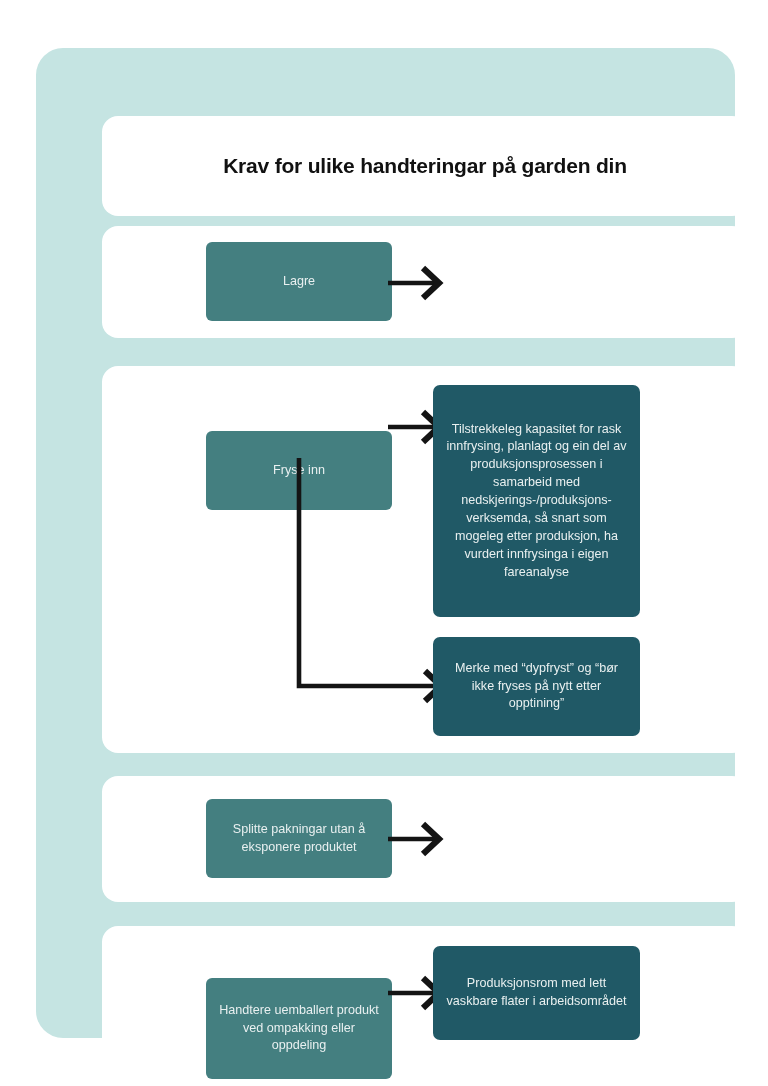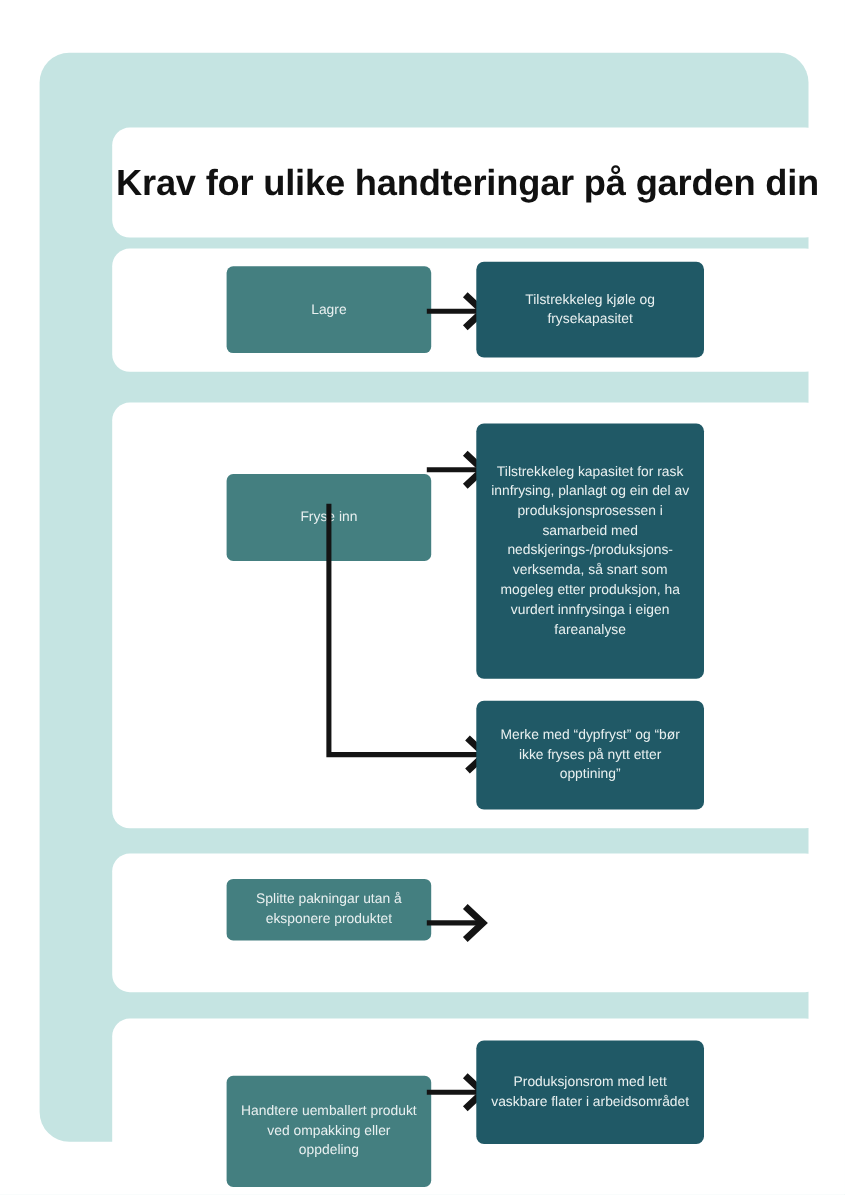--- a/index.html
+++ b/index.html
@@ -47,21 +47,21 @@
 
   .title-text {
     position: absolute;
     left: 0;
     top: 0;
     width: 646px;
     height: 100px;
     display: flex;
     align-items: center;
     justify-content: center;
-    font-size: 33px;
+    font-size: 21px;
     font-weight: bold;
     color: #111111;
     letter-spacing: -0.2px;
   }
 
   
   .node {
     position: absolute;
     display: flex;
     align-items: center;
@@ -87,21 +87,21 @@
   }
 
   
   .n-lagre        { top: 194px; height: 79px; }
   .n-kjole        { top: 190px; height: 87px; }
   
   .n-fryse        { top: 338px; height: 79px; margin-top: 45px; }
   .n-kapasitet    { top: 337px; height: 232px; }
   .n-merke        { top: 589px; height: 99px; }
   
-  .n-splitte      { top: 751px; height: 56px; }
+  .n-splitte      { top: 751px; height: 79px; }
   .n-rom          { top: 748px; height: 86px; }
   
   .n-handtere     { top: 894px; height: 101px; margin-top: 36px; }
   .n-prodrom      { top: 898px; height: 94px; }
 
   
   .connector {
     position: absolute;
     overflow: visible;
   }
@@ -136,21 +136,20 @@
 
     <div class="panel panel-row1"></div>
 
     <div class="node node-left n-lagre">Lagre</div>
 
     <svg class="connector c-row1" viewBox="0 0 54 46" width="54" height="46">
       <line class="conn-line" x1="0" y1="23" x2="47" y2="23"></line>
       <polyline class="conn-head" points="35,8 51,23 35,38"></polyline>
     </svg>
 
-    <div class="node node-right n-kjole">Tilstrekkeleg kjøle og frysekapasitet</div>
 
     <div class="panel panel-row2"></div>
 
     <div class="node node-left n-fryse">Fryse inn</div>
 
     <svg class="connector c-row2a" viewBox="0 0 54 46" width="54" height="46">
       <line class="conn-line" x1="0" y1="23" x2="47" y2="23"></line>
       <polyline class="conn-head" points="35,8 51,23 35,38"></polyline>
     </svg>
 

